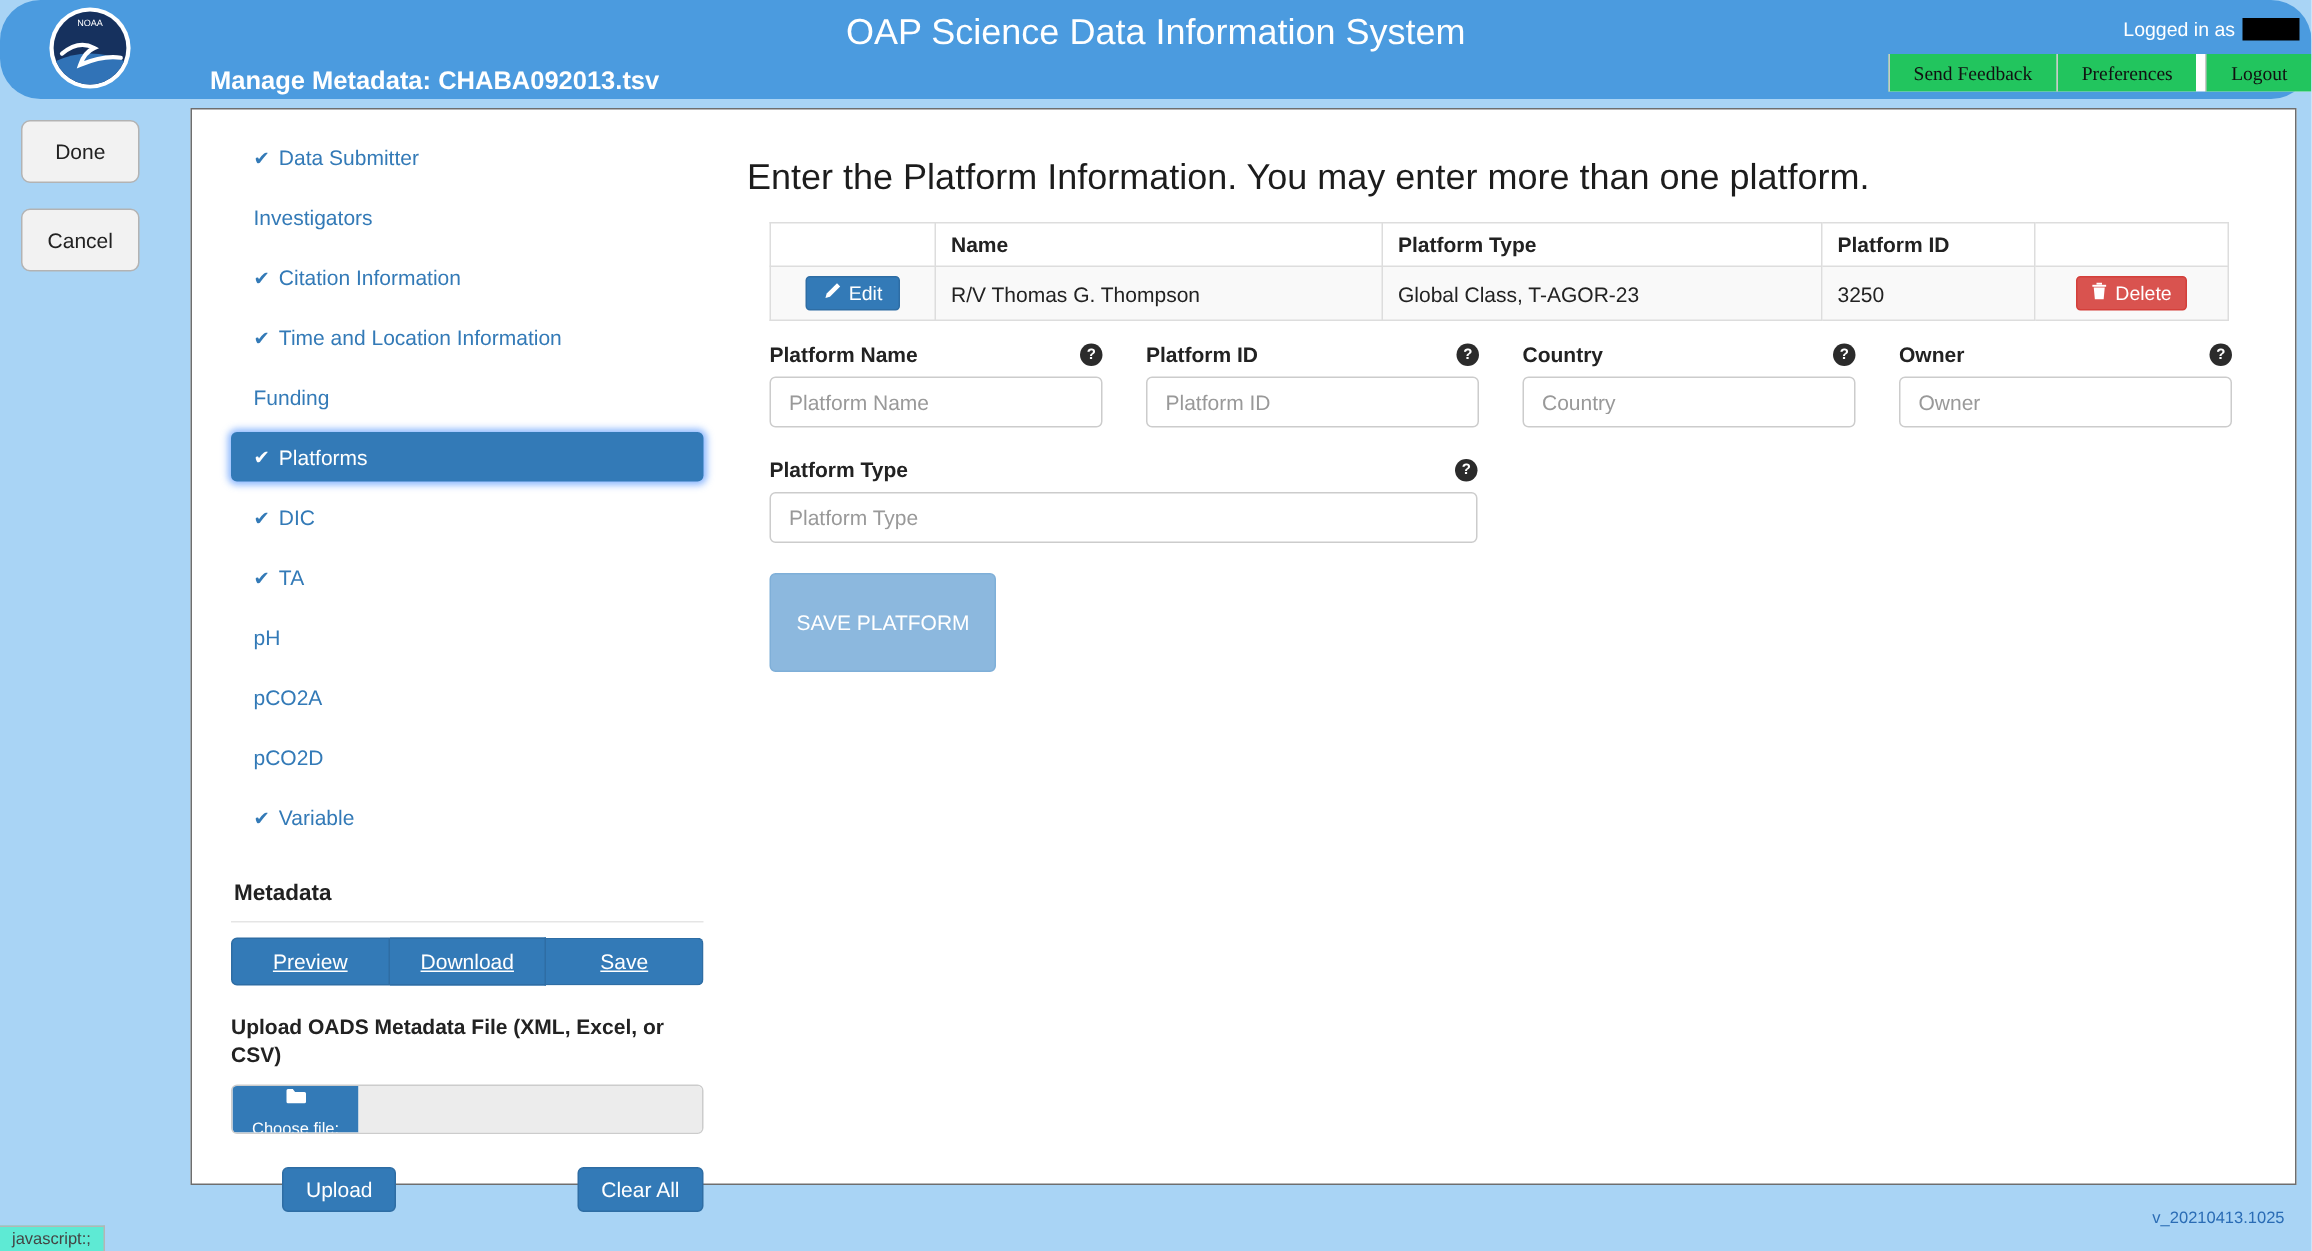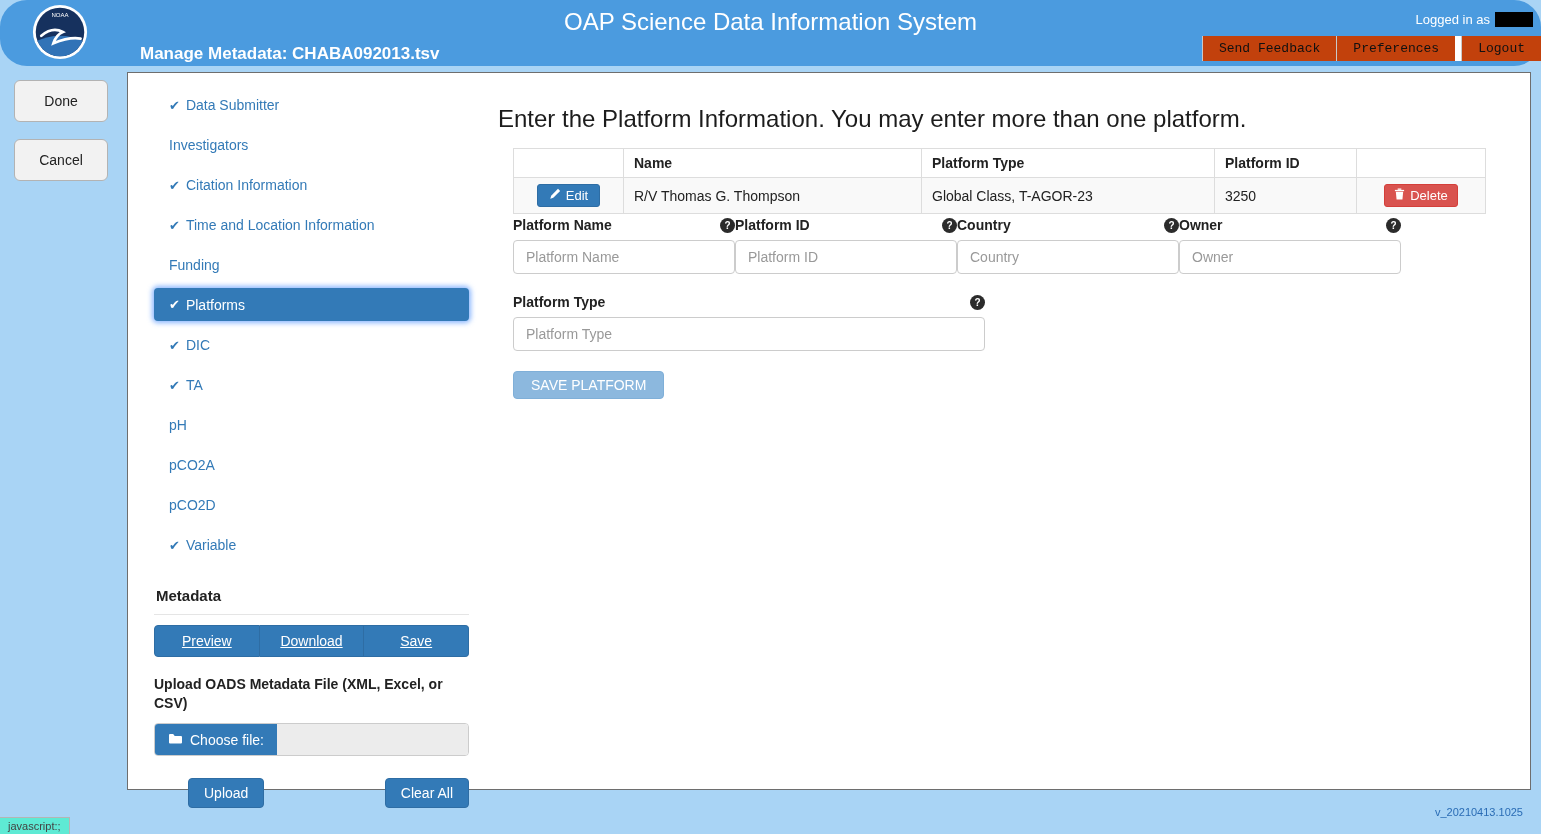--- a/index.html
+++ b/index.html
@@ -47,34 +47,34 @@
     display: inline-block; width: 38px; height: 15px;
     background: #000000;
   }
   .header-menu {
     position: absolute; right: 0; top: 36px;
     height: 25px;
     background: #ffffff;
     display: flex; align-items: stretch;
   }
   .header-menu .hbtn {
-    background: #c2410c; border: none;
+    background: #22c55e; border: none;
     border-left: 1px solid #c9c9c9;
     padding: 3px 16px;
     font-size: 13px; color: #111111;
-    font-family: Liberation Mono, monospace;
+    font-family: Liberation Serif, serif;
     cursor: pointer; white-space: nowrap;
   }
   .header-menu .hbtn.first { border-left: 1px solid #c9c9c9; }
   .header-menu .hbtn.logout { margin-left: 6px; }
 
   
   .side-btn {
     position: absolute; left: 14px;
-    width: 94px; height: 42px;
+    width: 79px; height: 42px;
     background: #f2f2f2;
     border: 1px solid #b3b3b3;
     border-radius: 6px;
     font-size: 14px; color: #222222;
     font-family: "Liberation Sans", sans-serif;
     cursor: pointer;
   }
   .side-btn.done { top: 80px; }
   .side-btn.cancel { top: 139px; }
 
@@ -133,22 +133,22 @@
   .file-widget {
     margin-top: 10px;
     display: flex; width: 100%; height: 33px;
     border-radius: 4px; overflow: hidden;
     border: 1px solid #cccccc;
   }
   .file-widget .choose {
     display: flex; align-items: center; gap: 7px;
     background: #337ab7; color: #ffffff;
     border: none; padding: 0 13px;
-    font-size: 14px; font-family: "Liberation Sans", sans-serif;
-    cursor: pointer; white-space: nowrap;
+    font-size: 11px; font-family: "Liberation Sans", sans-serif;
+    cursor: pointer; white-space: nowrap; flex-direction: column;
   }
   .file-widget .file-area { flex: 1; background: #ececec; cursor: pointer; }
   .upload-row {
     margin-top: 22px;
     display: flex; justify-content: space-between;
   }
   .upload-row .btn-blue {
     background: #337ab7; color: #ffffff;
     border: 1px solid #2e6da4; border-radius: 4px;
     padding: 6px 15px; font-size: 14px;
@@ -191,21 +191,21 @@
   }
   .btn-delete {
     background: #d9534f; color: #ffffff;
     border: 1px solid #d43f3a; border-radius: 3px;
     padding: 3px 9px; font-size: 13px;
     font-family: "Liberation Sans", sans-serif;
     cursor: pointer;
     display: inline-flex; align-items: center; gap: 5px;
   }
 
-  .fields-row { display: flex; margin-top: 3px; }
+  .fields-row { display: flex; gap: 29px; margin-top: 14px; }
   .field-block { width: 222px; }
   .field-block.wide { width: 472px; margin-top: 20px; }
   .label-row {
     display: flex; justify-content: space-between; align-items: center;
     font-size: 14px; font-weight: 700; color: #222222;
   }
   .help-icon {
     width: 15px; height: 15px;
     background: #2b2b2b; color: #ffffff;
     border-radius: 50%;
@@ -218,21 +218,21 @@
     border: 1px solid #cccccc; border-radius: 4px;
     padding: 6px 12px; font-size: 14px; color: #555555;
     font-family: "Liberation Sans", sans-serif;
     background: #ffffff;
   }
   .text-input::placeholder { color: #999999; }
   .btn-save-platform {
     margin-top: 20px;
     background: #8cb8de; color: #ffffff;
     border: 1px solid #7fafd8; border-radius: 4px;
-    padding: 5px 17px; font-size: 14px;
+    padding: 24px 17px; font-size: 14px;
     font-family: "Liberation Sans", sans-serif;
     cursor: pointer;
   }
 
   
   .footer-links {
     position: absolute; left: 0; bottom: 14px; width: 100%;
     text-align: center; font-size: 13px;
   }
   .footer-links a { color: #2a6cb5; text-decoration: none; cursor: pointer; }

